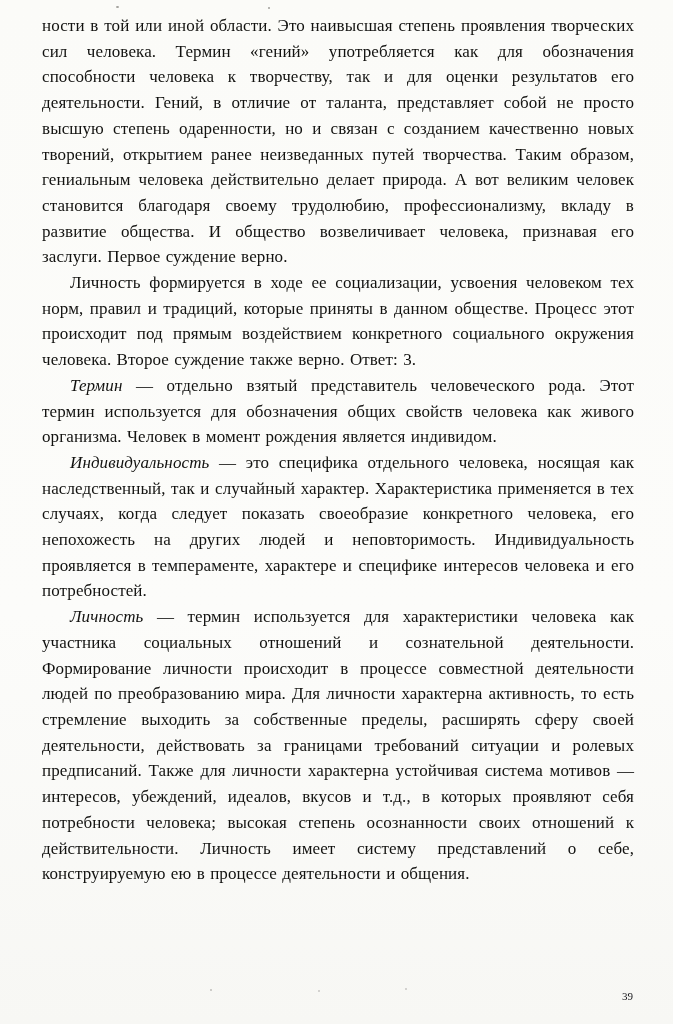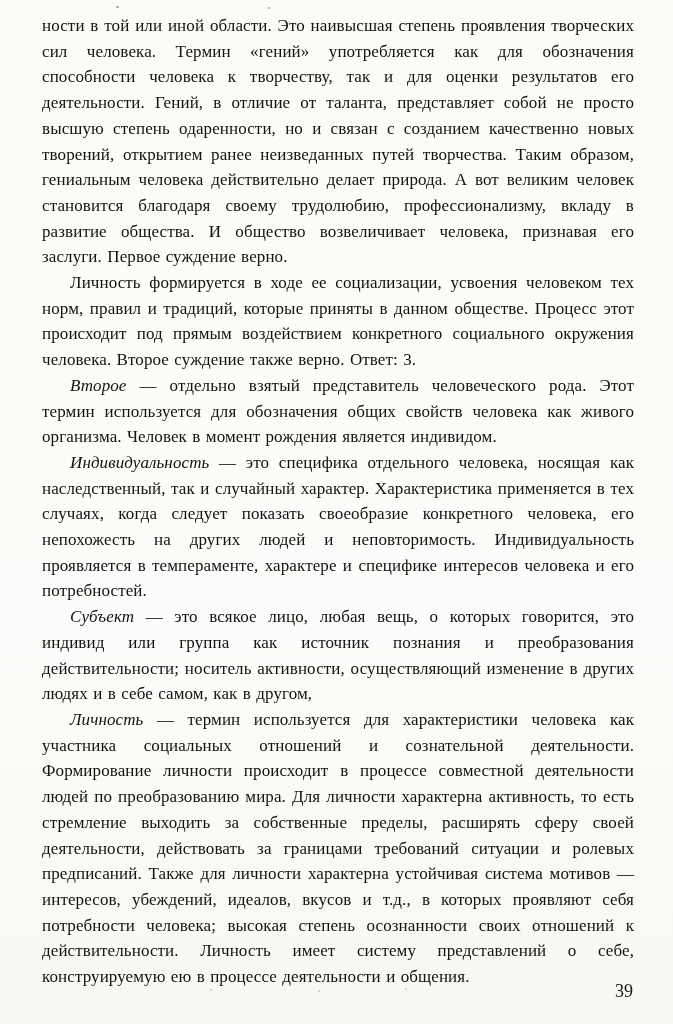--- a/index.html
+++ b/index.html
@@ -37,21 +37,21 @@
     text-indent: 28px;
     font-family: Liberation Serif, serif;
   }
   .term-lead {
     font-style: italic;
   }
   .page-number {
     position: absolute;
     right: 40px;
     bottom: 22px;
-    font-size: 18px;
+    font-size: 11px;
     color: #16161a;
   }
   .scan-speck {
     position: absolute;
     background: #55544e;
     border-radius: 50%;
     opacity: 0.55;
   }
   .speck-1 { left: 116px; top: 6px;  width: 3px; height: 2px; }
   .speck-2 { left: 268px; top: 7px;  width: 2px; height: 2px; }
@@ -62,23 +62,22 @@
 </head>
 <body>
 
 <div class="page">
   <div class="scan-speck speck-1"></div>
   <div class="scan-speck speck-2"></div>
 
   <div class="text-block" id="text-block">
       <p><span>ности в той или иной области. Это наивысшая степень проявления творческих сил человека. Термин «гений» употребляется как для обозначения способности человека к творчеству, так и для оценки результатов его деятельности. Гений, в отличие от таланта, представляет собой не просто высшую степень одаренности, но и связан с созданием качественно новых творений, открытием ранее неизведанных путей творчества. Таким образом, гениальным человека действительно делает природа. А вот великим человек становится благодаря своему трудолюбию, профессионализму, вкладу в развитие общества. И общество возвеличивает человека, признавая его заслуги. Первое суждение верно.</span></p>
       <p class="indented"><span>Личность формируется в ходе ее социализации, усвоения человеком тех норм, правил и традиций, которые приняты в данном обществе. Процесс этот происходит под прямым воздействием конкретного социального окружения человека. Второе суждение также верно. Ответ: 3.</span></p>
-      <p class="indented"><i class="term-lead">Второе</i><span> — отдельно взятый представитель человеческого рода. Этот термин используется для обозначения общих свойств человека как живого организма. Человек в момент рождения является индивидом.</span></p>
+      <p class="indented"><i class="term-lead">Термин</i><span> — отдельно взятый представитель человеческого рода. Этот термин используется для обозначения общих свойств человека как живого организма. Человек в момент рождения является индивидом.</span></p>
       <p class="indented"><i class="term-lead">Индивидуальность</i><span> — это специфика отдельного человека, носящая как наследственный, так и случайный характер. Характеристика применяется в тех случаях, когда следует показать своеобразие конкретного человека, его непохожесть на других людей и неповторимость. Индивидуальность проявляется в темпераменте, характере и специфике интересов человека и его потребностей.</span></p>
-      <p class="indented"><i class="term-lead">Субъект</i><span> — это всякое лицо, любая вещь, о которых говорится, это индивид или группа как источник познания и преобразования действительности; носитель активности, осуществляющий изменение в других людях и в себе самом, как в другом,</span></p>
       <p class="indented"><i class="term-lead">Личность</i><span> — термин используется для характеристики человека как участника социальных отношений и сознательной деятельности. Формирование личности происходит в процессе совместной деятельности людей по преобразованию мира. Для личности характерна активность, то есть стремление выходить за собственные пределы, расширять сферу своей деятельности, действовать за границами требований ситуации и ролевых предписаний. Также для личности характерна устойчивая система мотивов — интересов, убеждений, идеалов, вкусов и т.д., в которых проявляют себя потребности человека; высокая степень осознанности своих отношений к действительности. Личность имеет систему представлений о себе, конструируемую ею в процессе деятельности и общения.</span></p>
     </div>
 
   <div class="scan-speck speck-3"></div>
   <div class="scan-speck speck-4"></div>
   <div class="scan-speck speck-5"></div>
 
   <div class="page-number">39</div>
 </div>
 

